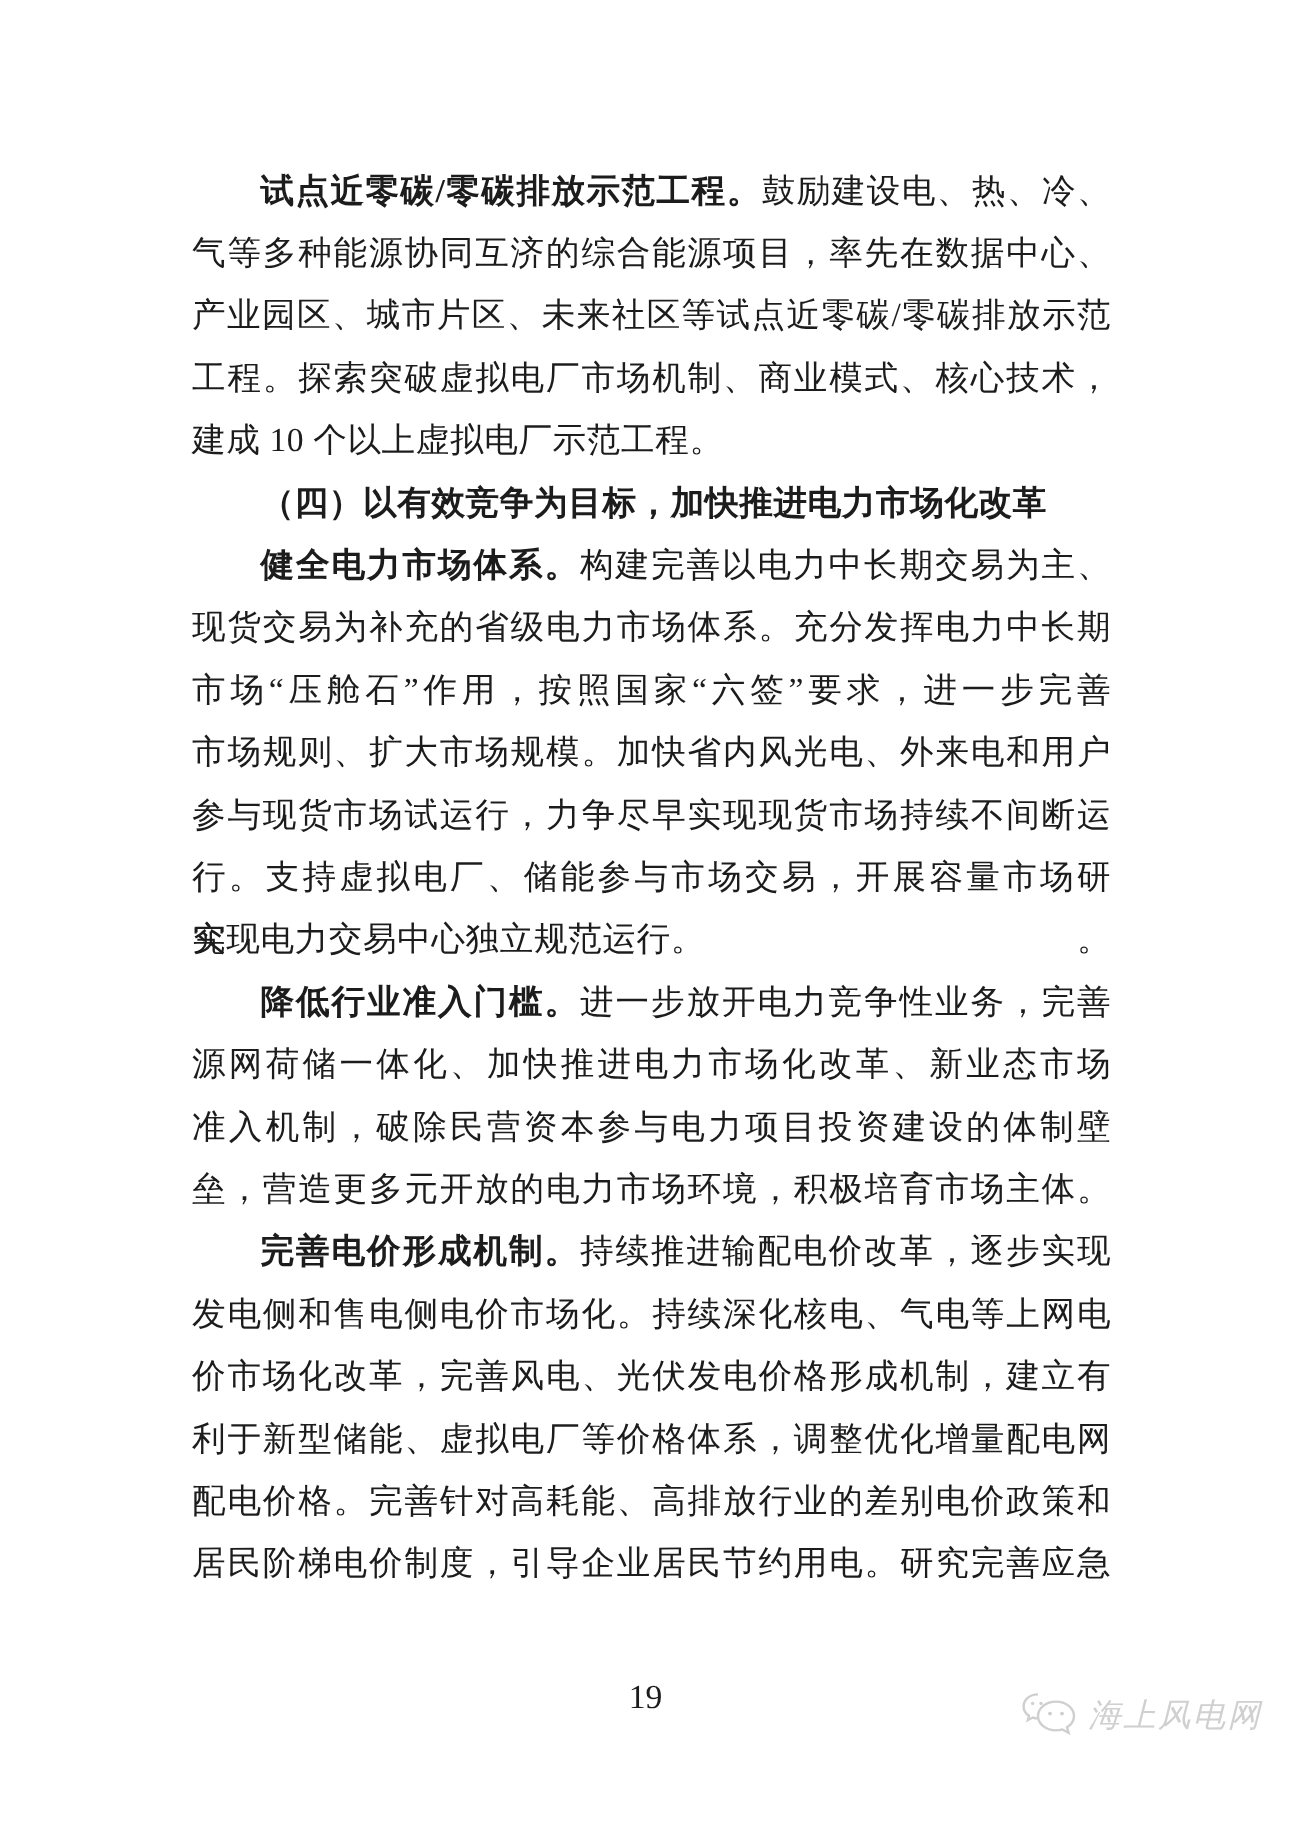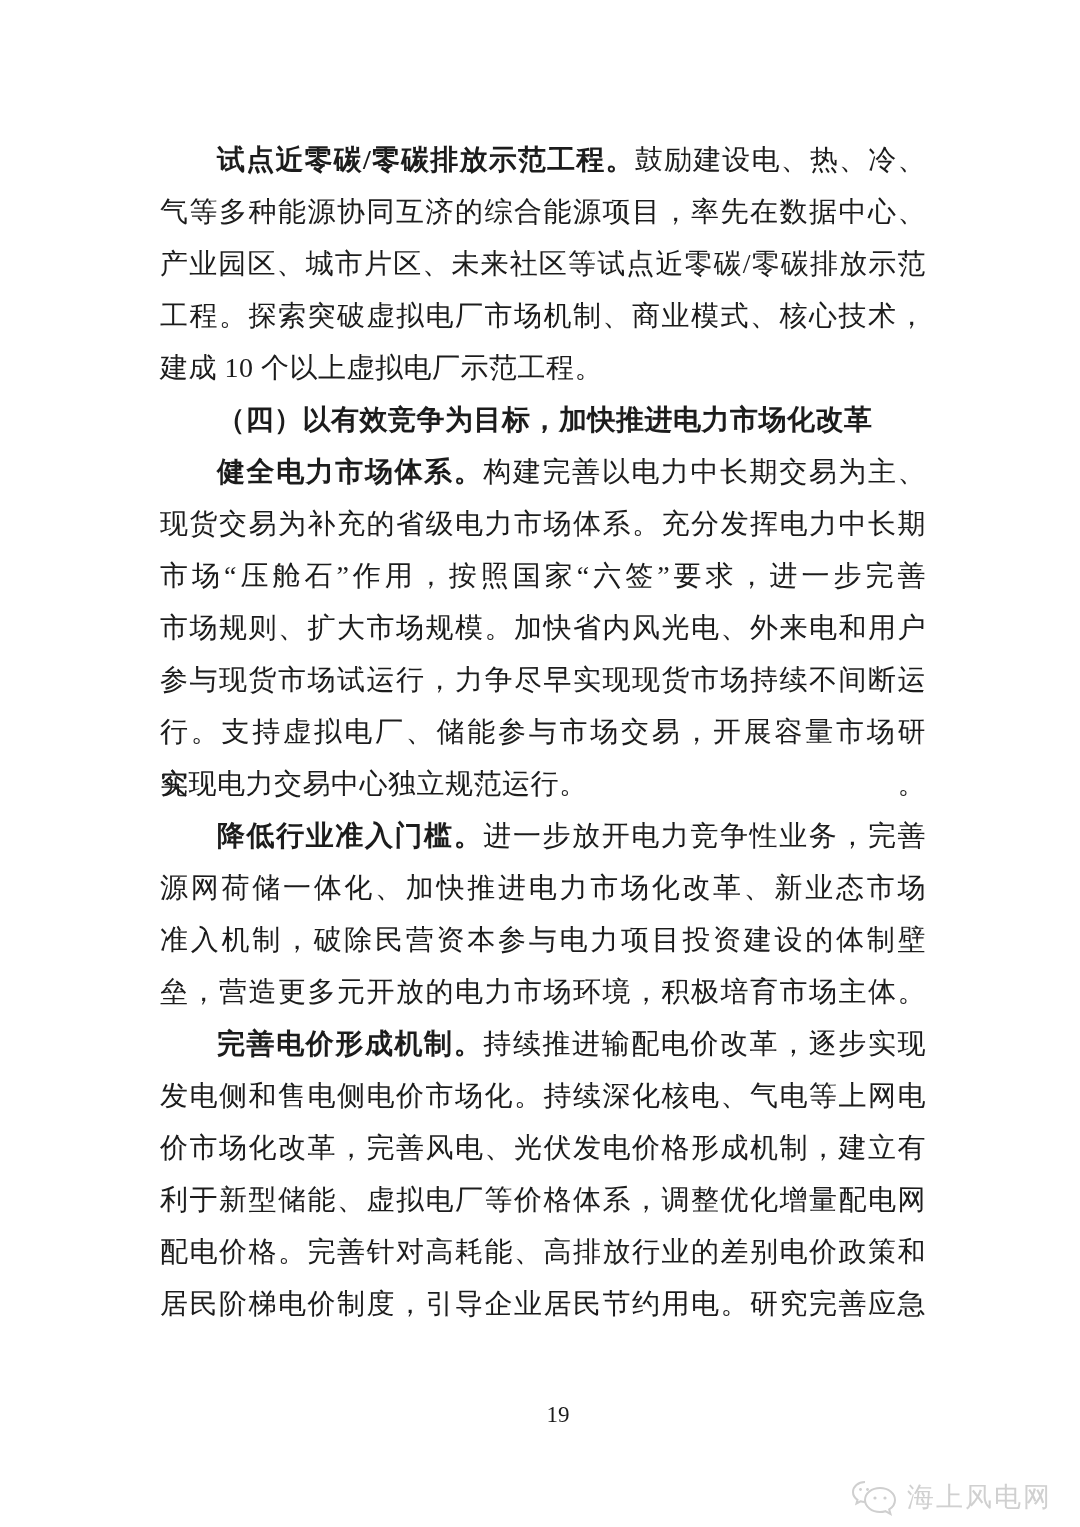--- a/index.html
+++ b/index.html
@@ -39,36 +39,37 @@
     padding-left: 57px;
   }
   .seg {
     font-weight: 400;
   }
   .seg.bold {
     font-weight: 700;
   }
   .page-number {
     position: absolute;
-    left: 175px;
+    left: 155px;
     width: 766px;
     top: 1398px;
     text-align: center;
-    font-size: 23px;
+    font-size: 28px;
     line-height: 34px;
     color: var(--text-color, #1c1c1c);
   }
   .watermark {
     position: absolute;
     right: 28px;
-    top: 1478px;
+    top: 1408px;
     display: flex;
-    align-items: flex-start;
+    align-items: center;
     gap: 8px;
     color: var(--watermark-color, #d0d0d0);
+    font-style: italic;
   }
   .watermark .wm-label {
     font-size: 27px;
     line-height: 38px;
     letter-spacing: 2px;
     font-weight: 400;
   }
   .watermark svg {
     display: block;
   }

